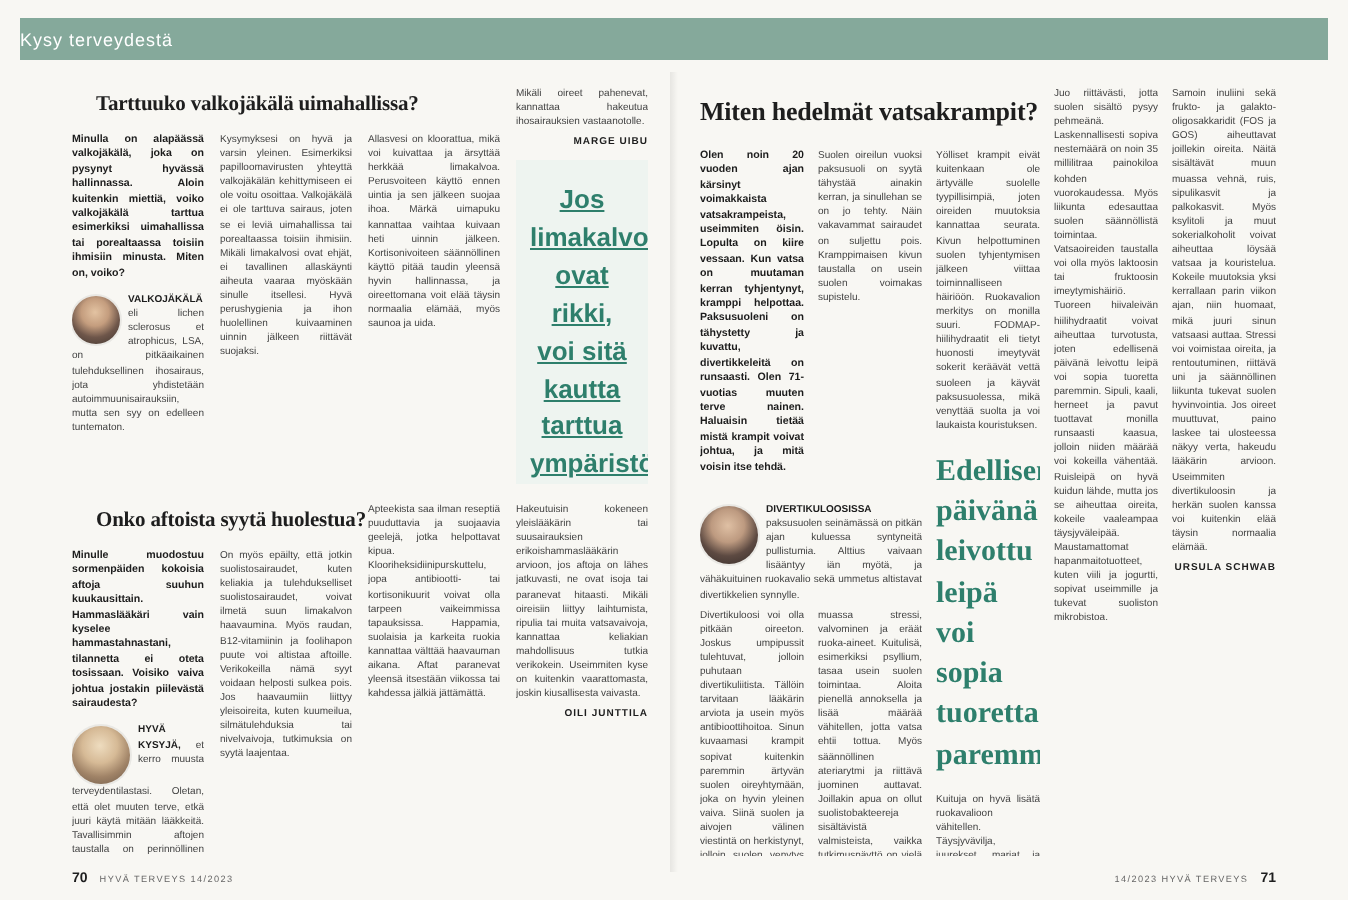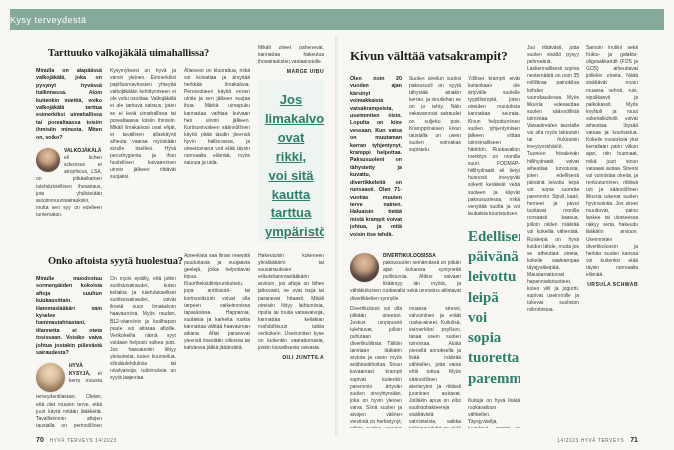--- a/index.html
+++ b/index.html
@@ -138,21 +138,21 @@
         <p class="body-text">Hakeutuisin kokeneen yleislääkärin tai suusairauksien erikoishammaslääkärin arvioon, jos aftoja on lähes jatkuvasti, ne ovat isoja tai paranevat hitaasti. Mikäli oireisiin liittyy laihtumista, ripulia tai muita vatsavaivoja, kannattaa keliakian mahdollisuus tutkia verikokein. Useimmiten kyse on kuitenkin vaarattomasta, joskin kiusallisesta vaivasta.</p>
         <div class="byline">OILI JUNTTILA</div>
       </div>
     </section>
 
   </div>
 
   <div class="page page-right">
 
     <section class="article3">
-      <h2 class="htitle h-big a3-heading">Kivun välttää vatsakrampit?</h2>
+      <h2 class="htitle h-big a3-heading">Miten hedelmät vatsakrampit?</h2>
 
       <div class="cell a3-q">
         <p class="question">Olen noin 20 vuoden ajan kärsinyt voimakkaista vatsakrampeista, useimmiten öisin. Lopulta on kiire vessaan. Kun vatsa on muutaman kerran tyhjentynyt, kramppi helpottaa. Paksusuoleni on tähystetty ja kuvattu, divertikkeleitä on runsaasti. Olen 71-vuotias muuten terve nainen. Haluaisin tietää mistä krampit voivat johtua, ja mitä voisin itse tehdä.</p>
       </div>
 
       <div class="cell a3-c2top">
         <p class="body-text">Suolen oireilun vuoksi paksusuoli on syytä tähystää ainakin kerran, ja sinullehan se on jo tehty. Näin vakavammat sairaudet on suljettu pois. Kramppimaisen kivun taustalla on usein suolen voimakas supistelu.</p>
       </div>
 
       <div class="cell a3-expert">

